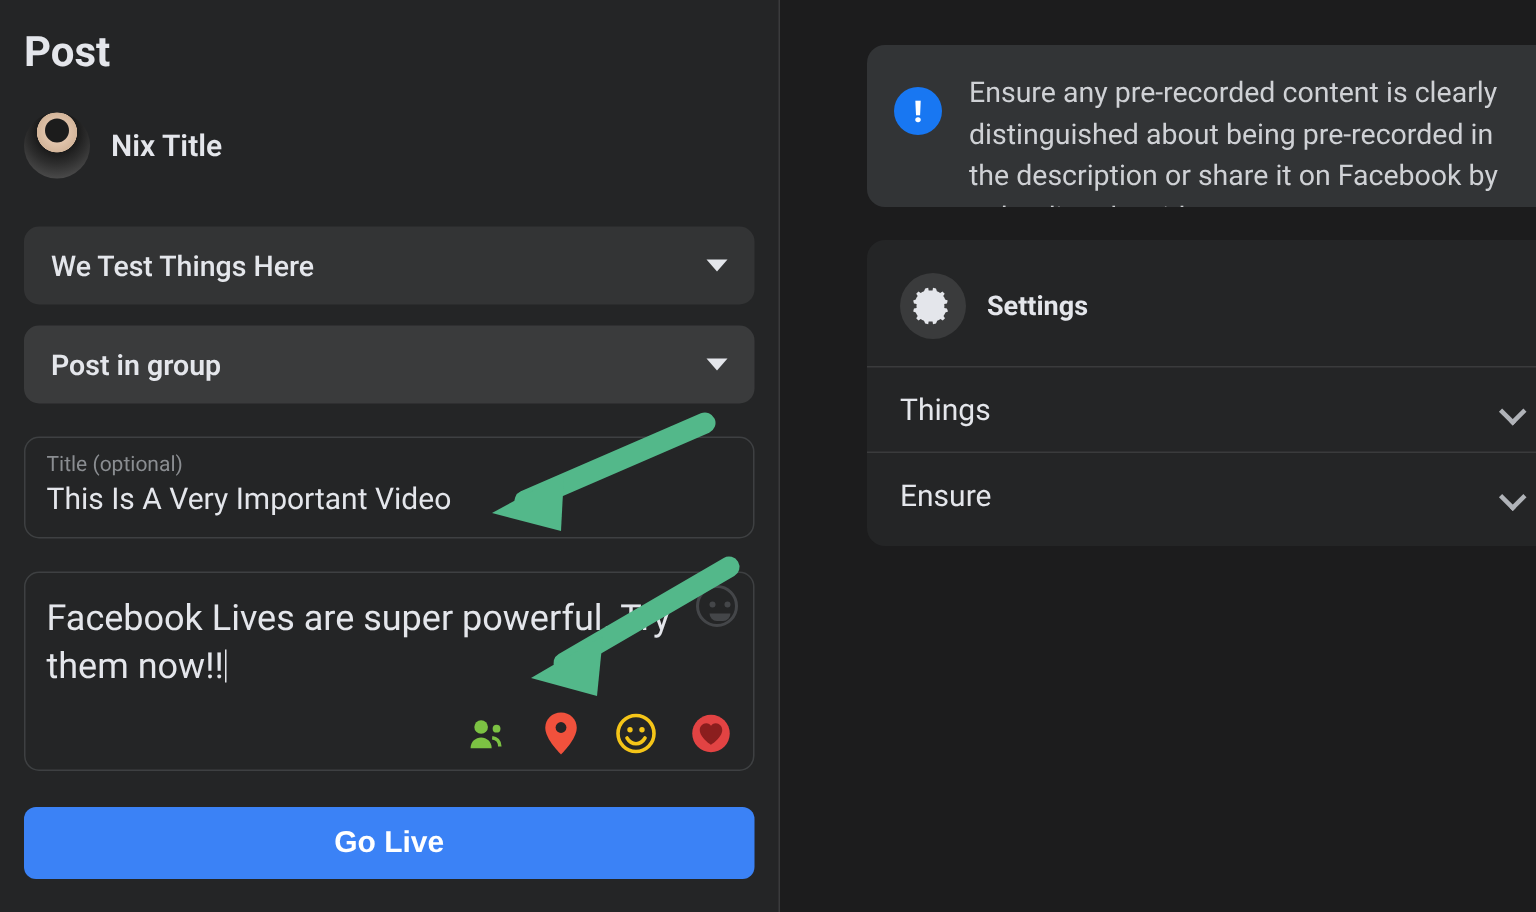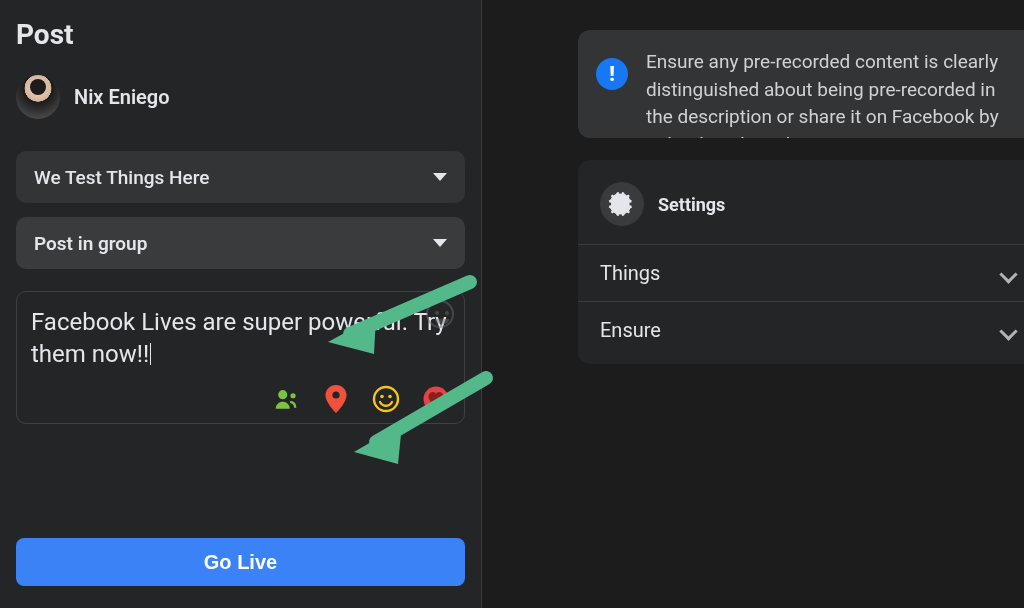--- a/index.html
+++ b/index.html
@@ -14,21 +14,21 @@
   .stage {
     position: relative;
     width: 1024px;
     height: 608px;
     background: #1c1c1d;
   }
   
   .left-panel {
     position: absolute;
     left: 0; top: 0;
-    width: 482px;
+    width: 520px;
     height: 608px;
     background: #242526;
     border-right: 1px solid #3a3b3c;
     display: flex;
     flex-direction: column;
   }
   .lp-inner {
     padding: 18px 16px 0 16px;
     flex: 1 1 auto;
     overflow: hidden;
@@ -180,33 +180,37 @@
 <body>
 
 <div class="stage">
 
   <aside class="left-panel">
     <div class="lp-inner">
       <h1 class="lp-heading">Post</h1>
 
       <div class="user-row">
         <div class="avatar"></div>
-        <div class="user-name">Nix Eniego</div>
+        <div class="user-name">Nix Title</div>
       </div>
 
       <div class="select-pill secondary">
         <span>We Test Things Here</span>
         <span class="chev-down"></span>
       </div>
 
       <div class="select-pill">
         <span>Post in group</span>
         <span class="chev-down"></span>
       </div>
 
+      <div class="field-box">
+        <div class="field-label">Title (optional)</div>
+        <div class="field-value">This Is A Very Important Video</div>
+      </div>
 
       <div class="desc-box">
         <span class="desc-emoji-corner"></span>
         <div class="desc-text">
           <span>Facebook Lives are super powerful. Try them now!!</span><span class="cursor"></span>
         </div>
         <div class="attach-row">
           <span class="ico">
             <svg width="26" height="26" viewBox="0 0 24 24">
                 <circle cx="9" cy="8" r="4.2" fill="#7cc243"></circle>

